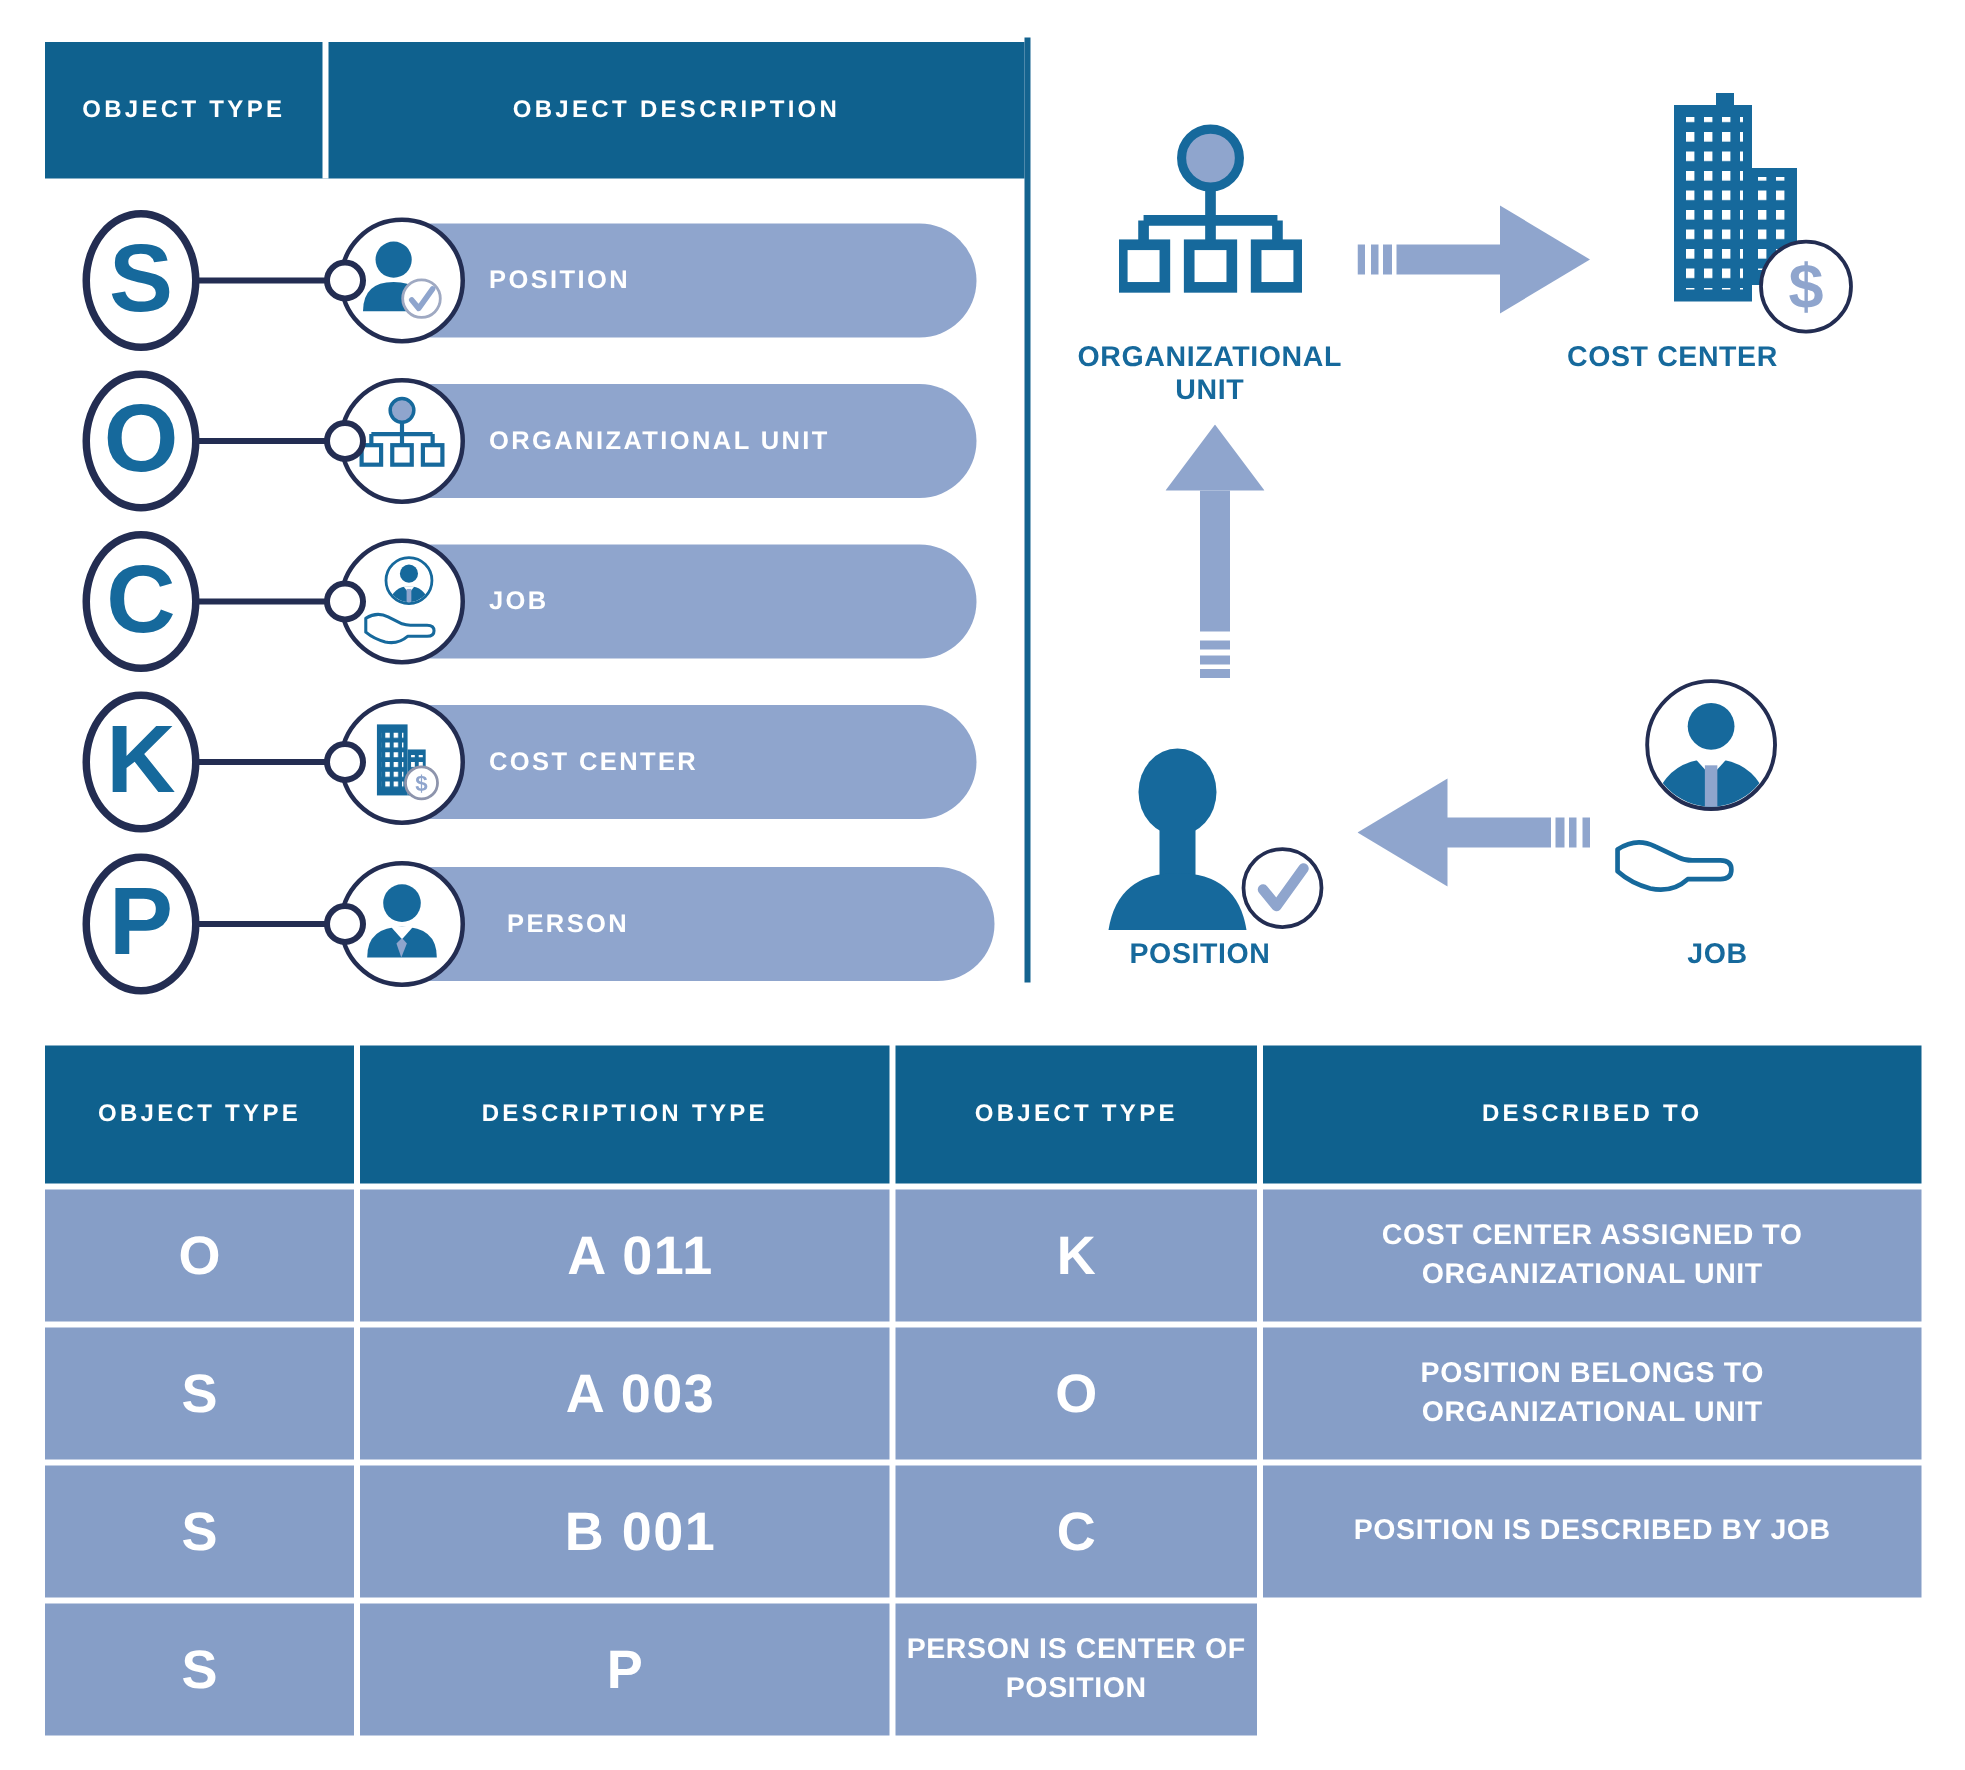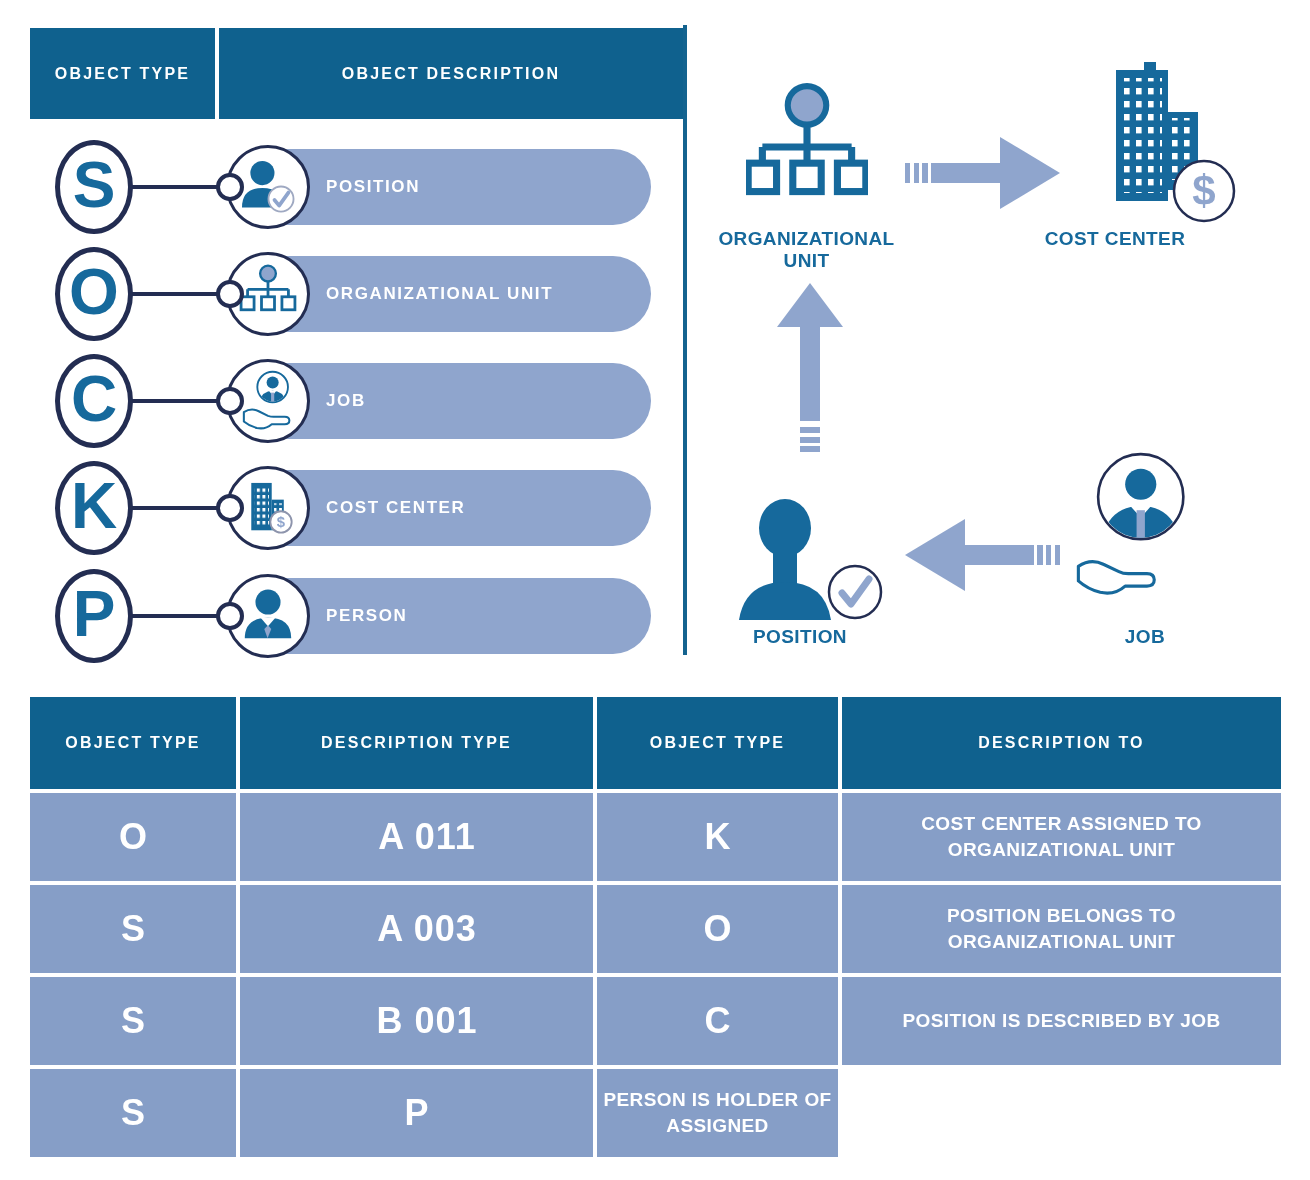--- a/index.html
+++ b/index.html
@@ -144,21 +144,21 @@
       <circle cx="56" cy="57" r="11.5" fill="#fff" stroke="#8D94AC" stroke-width="2"></circle>
       <text x="56" y="62.5" font-size="16" font-weight="bold" fill="#8FA5CD" text-anchor="middle" font-family="Liberation Sans,sans-serif">$</text>
     </svg>
   </div>
 
   <div class="abs big-ellipse" style="left:55px;top:569px">
       <span>P</span>
     </div>
   <div class="abs conn-line" style="left:128px;top:614px;width:92px"></div>
   <div class="abs conn-dot" style="left:216px;top:602px"></div>
-  <div class="abs pill" style="left:256px;top:578px;width:395px">
+  <div class="abs pill" style="left:268px;top:578px;width:395px">
       <span>PERSON</span>
     </div>
   <div class="abs icon-circle" style="left:226px;top:574px">
     <svg width="78" height="78" viewBox="0 0 84 84">
       <circle cx="42" cy="27" r="13.5" fill="#16699C"></circle>
       <path d="M17 66 Q17 44 42 44 Q67 44 67 66 Z" fill="#16699C"></path>
       <path d="M34 44 L42 53 L50 44 Z" fill="#fff"></path>
       <path d="M42 52 L38 56 L41.5 66 L45.5 56 Z" fill="#8FA5CD"></path>
     </svg>
   </div>
@@ -236,21 +236,21 @@
       <rect x="62" y="56" width="8" height="28" fill="#8FA5CD"></rect>
     </g>
     <path d="M6 110 q12 -8 24 -2 l15 7 q4 2 9 2 l18 0 q7 0 7 6 q0 6 -7 6 l-21 0 q-10 9 -24 6 q-12 -3 -21 -11 z" stroke="#16699C" stroke-width="3" fill="#fff" stroke-linejoin="round"></path>
   </svg>
   <div class="abs diag-label" style="left:1065px;top:626px;width:160px">JOB</div>
 
   <div class="abs rel-table">
     <div class="th">OBJECT TYPE</div>
     <div class="th">DESCRIPTION TYPE</div>
     <div class="th">OBJECT TYPE</div>
-    <div class="th">DESCRIPTION TO</div>
+    <div class="th">DESCRIBED TO</div>
 
     <div class="td letter">O</div>
     <div class="td code">A 011</div>
     <div class="td letter">K</div>
     <div class="td">
         <span class="tr-text">COST CENTER ASSIGNED TO ORGANIZATIONAL UNIT</span>
       </div>
 
     <div class="td letter">S</div>
     <div class="td code">A 003</div>
@@ -262,17 +262,17 @@
     <div class="td letter">S</div>
     <div class="td code">B 001</div>
     <div class="td letter">C</div>
     <div class="td">
         <span class="tr-text">POSITION IS DESCRIBED BY JOB</span>
       </div>
 
     <div class="td letter">S</div>
     <div class="td letter">P</div>
     <div class="td">
-        <span class="tr-text">PERSON IS HOLDER OF ASSIGNED</span>
+        <span class="tr-text">PERSON IS CENTER OF POSITION</span>
       </div>
   </div>
 
 </div>
 
 </body></html>

